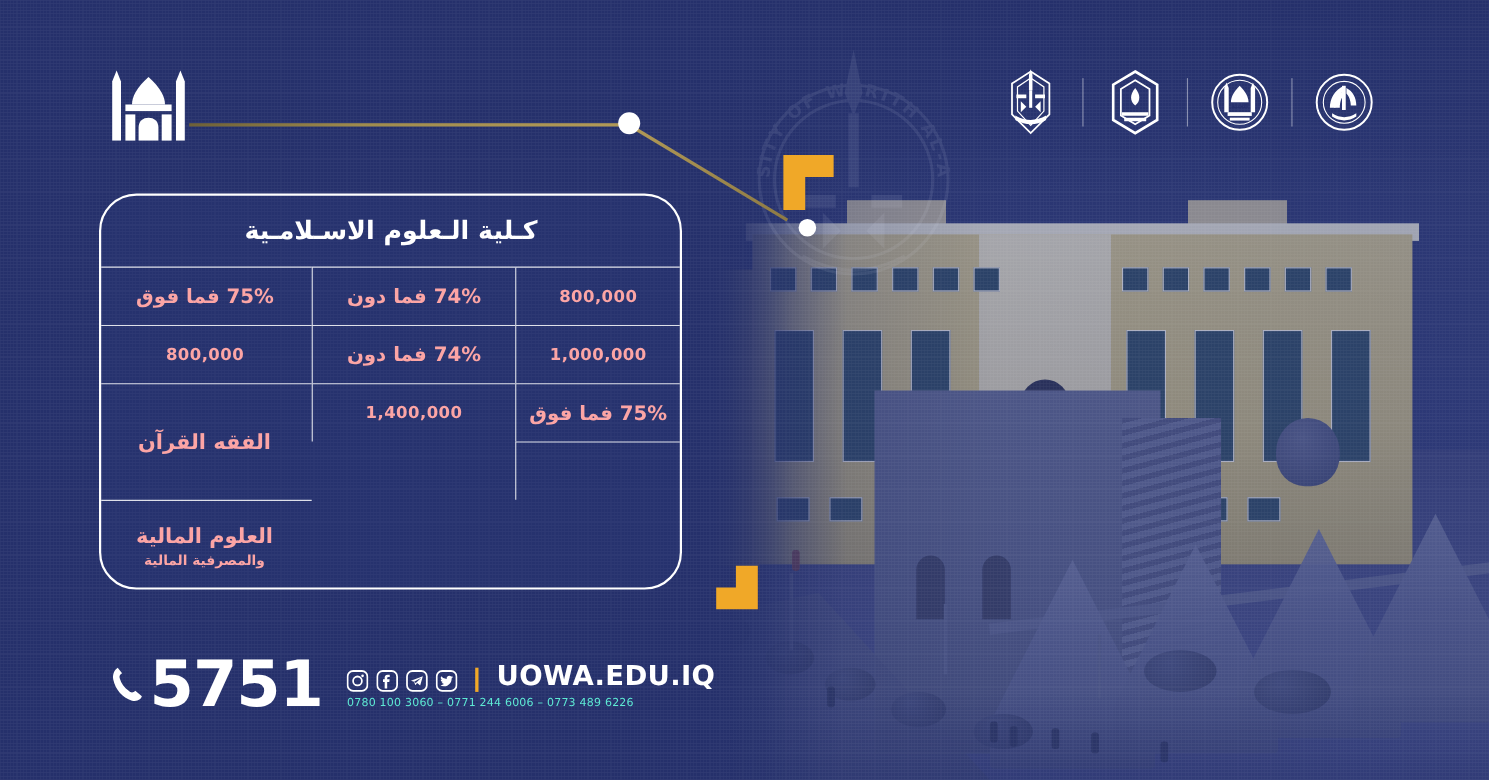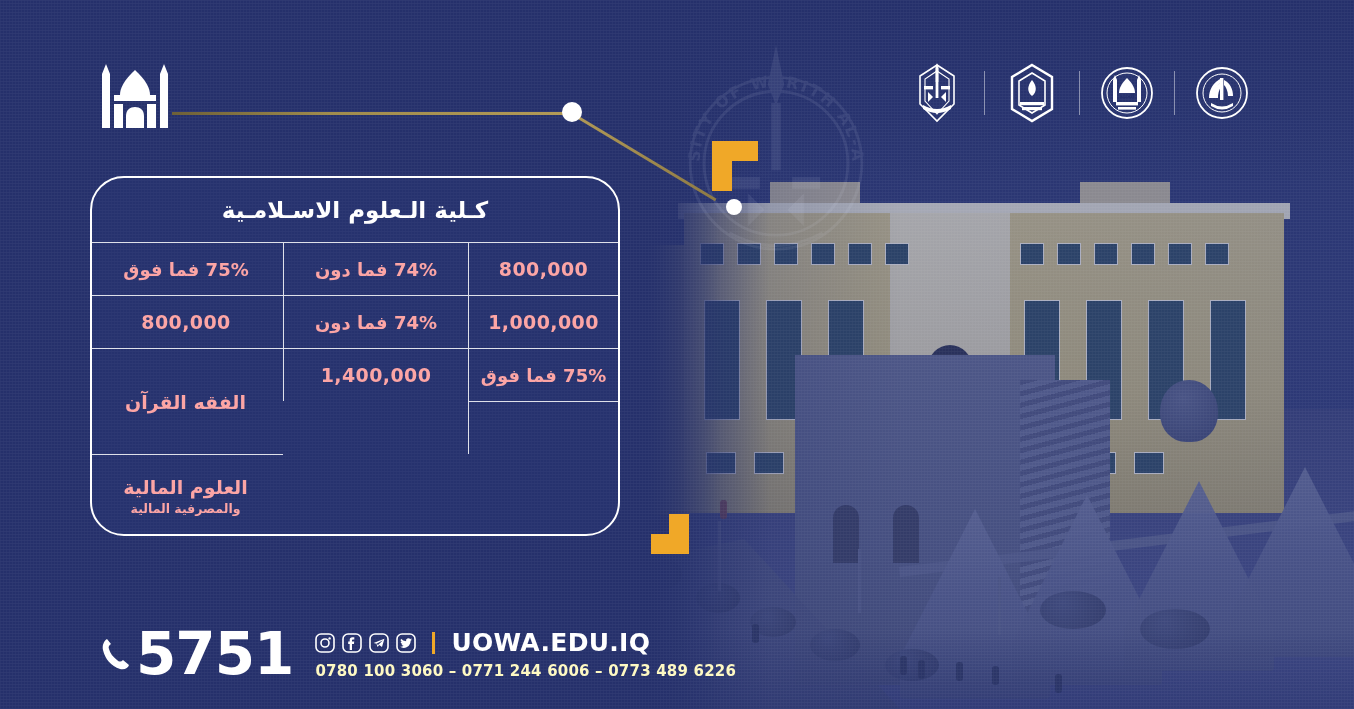--- a/index.html
+++ b/index.html
@@ -136,46 +136,46 @@
   .fee-grid { position:absolute; left:0; top:64px; right:0; bottom:0;
               display:grid;
               grid-template-columns:150px 185px 195px;
               grid-template-rows:53px 53px 53px 53px 82px;
               direction:rtl; }
 
   .cell { display:flex; align-items:center; justify-content:center; text-align:left;
           color:#fca5a5; border-top:1px solid rgba(255,255,255,.85);
           border-left:1px solid rgba(255,255,255,.85); }
   .cell.dept { border-left:none; flex-direction:column; gap:3px; }
-  .cell.amt { font-size:19px; font-weight:600; letter-spacing:.4px; direction:ltr; }
+  .cell.amt { font-size:15px; font-weight:600; letter-spacing:.4px; direction:ltr; }
   .cell.band { font-size:18px; font-weight:600; }
   .dept-main { font-size:19px; font-weight:700; }
   .dept-sub  { font-size:12.5px; font-weight:700; }
   .cell.blank { }
 
   
   .r1 { grid-column:3; grid-row:1 / span 2; }
   .r2 { grid-column:3; grid-row:3 / span 2; }
   .r3 { grid-column:3; grid-row:5; }
 
   
-  .footer { position:absolute; left:100px; bottom:28px; display:flex; align-items:center;
+  .footer { position:absolute; left:100px; bottom:60px; display:flex; align-items:center;
             direction:ltr; gap:0; }
   .phone-ico { width:30px; height:36px; margin-right:6px; }
   .phone-ico svg { width:100%; height:100%; display:block; }
   .hotline { color:#ffffff; font-size:58px; font-weight:800; line-height:.92;
              letter-spacing:-1px; font-family:"DejaVu Sans","Liberation Sans",sans-serif; }
 
   .footer-right { display:flex; flex-direction:column; gap:5px; margin-left:22px; }
-  .footer-top { display:flex; align-items:center; gap:7px; }
+  .footer-top { display:flex; align-items:flex-end; gap:7px; }
   .social { width:20px; height:20px; }
   .social svg { width:100%; height:100%; display:block; }
   .bar-sep { width:3px; height:22px; background:#f0a828; margin:0 9px; }
   .site { color:#ffffff; font-size:25px; font-weight:800; letter-spacing:.3px; }
-  .phones { color:#fef9c3; font-size:15px; font-weight:700; letter-spacing:.2px; }
+  .phones { color:#5eead4; font-size:10px; font-weight:400; letter-spacing:.2px; }
 </style>
 </head>
 <body>
 
 <div id="poster">
 
   <div class="photo-wrap">
     <div class="sky"></div>
     <div class="ground"></div>
 

